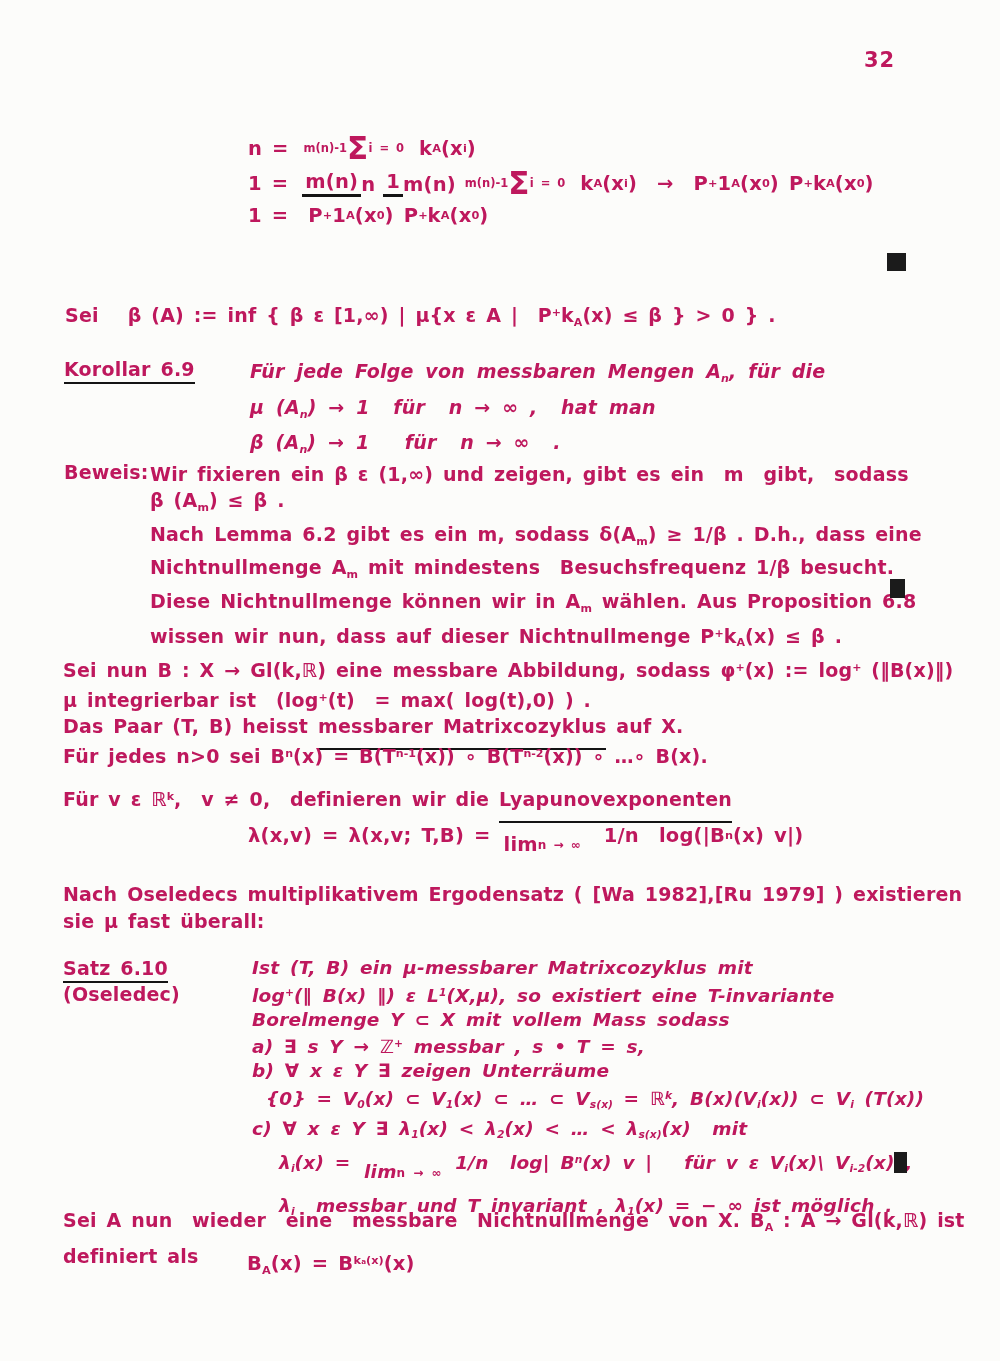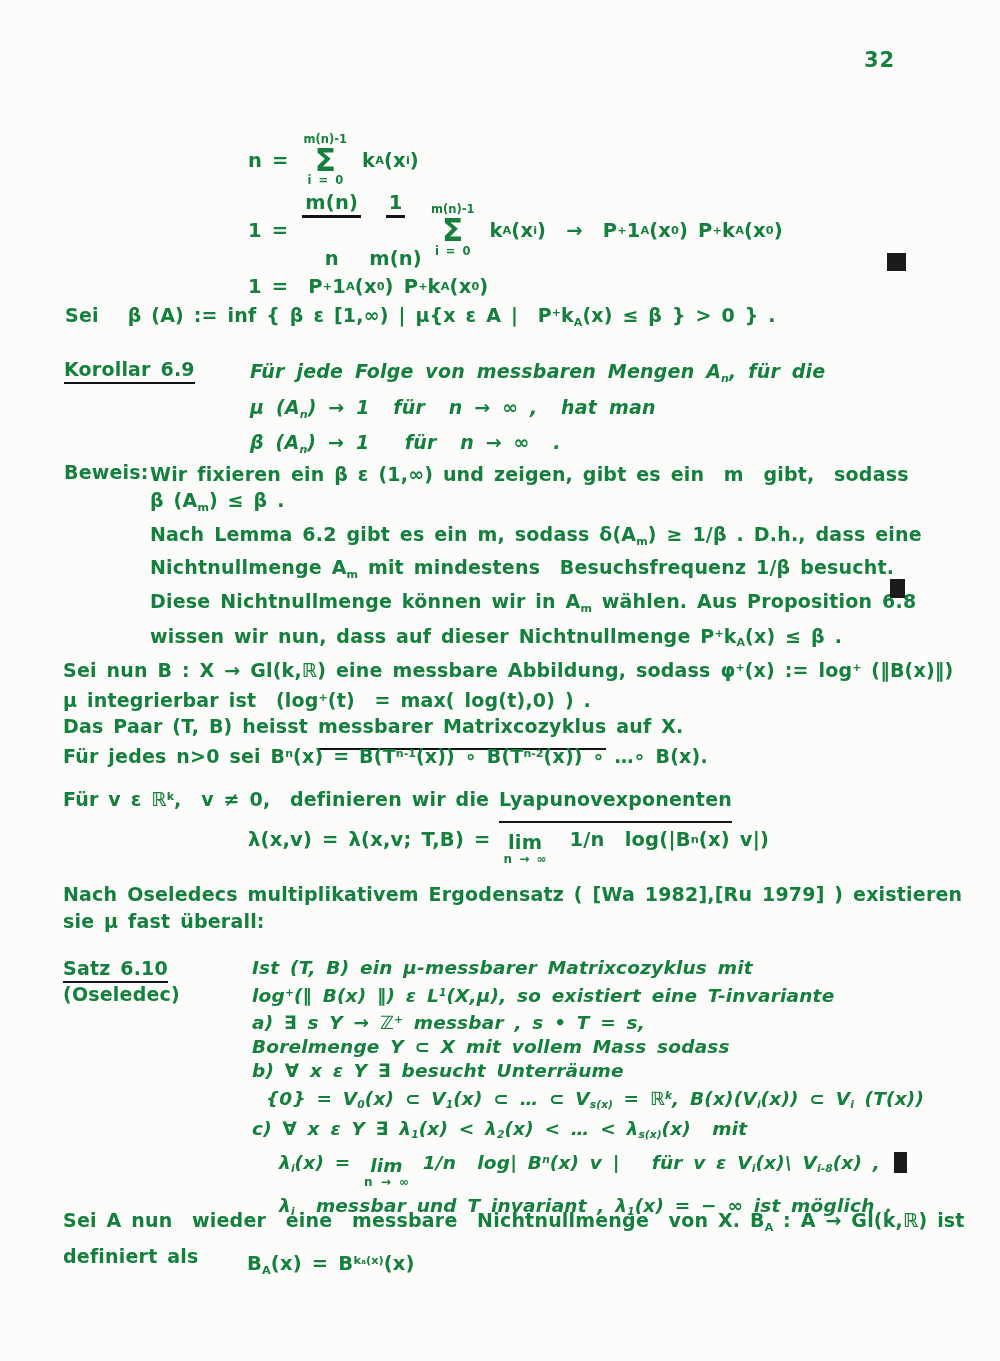--- a/index.html
+++ b/index.html
@@ -1,37 +1,37 @@
 <!DOCTYPE html>
 <html><head>
 <meta charset="utf-8">
 <style>
   html,body{margin:0;padding:0;background:#e9e9e7;}
   .page{
     position:relative;width:1000px;height:1361px;overflow:hidden;
-    background:#fcfcfa;color:#15803d;
+    background:#fcfcfa;color:#be185d;
     font-family:"DejaVu Sans",sans-serif;font-weight:700;
     font-size:19px;letter-spacing:0.2px;word-spacing:3px;
   }
   .abs{position:absolute;}
   .ln{white-space:pre;}
   sub{font-size:0.58em;vertical-align:-0.32em;letter-spacing:0;}
   sup{font-size:0.58em;vertical-align:0.52em;letter-spacing:0;}
   .u{border-bottom:2.5px solid #141414;padding-bottom:11px;}
   .block-label{display:inline-block;border-bottom:2.5px solid #141414;padding-bottom:2px;}
   
-  .stack{display:inline-flex;flex-direction:column;align-items:center;line-height:1;text-align:center;vertical-align:middle;}
+  .stack{display:inline-flex;flex-direction:row;align-items:center;line-height:1;text-align:center;vertical-align:middle;}
   .stack .top,.stack .bot{font-size:11.5px;font-style:normal;letter-spacing:0;white-space:pre;}
   .stack.sum{margin:0 5px;}
   .stack.sum .mid{font-size:31px;line-height:0.9;padding:1px 0;}
   .stack.lim{transform:translateY(9px);margin:0 3px;}
   .stack.lim .mid{font-size:inherit;line-height:1;}
   .stack.lim .bot{font-size:12px;}
   
-  .frac{display:inline-flex;flex-direction:column;align-items:center;line-height:1.1;margin:0 4px;vertical-align:middle;gap:28px;}
+  .frac{display:inline-flex;flex-direction:row;align-items:center;line-height:1.1;margin:0 4px;vertical-align:middle;}
   .frac .num{border-bottom:3px solid #141414;padding:0 3px 2px;}
   .frac .den{padding-top:2px;}
   
   .eq-row{display:flex;align-items:center;white-space:pre;font-size:19.5px;}
   #eq-top{left:248px;top:134px;}
   #eq-top .eq-row{margin-bottom:5px;}
   
   #page-number{left:864px;top:48px;font-size:21px;letter-spacing:1px;}
   
   #sei-line{left:65px;top:304px;display:flex;white-space:pre;}
@@ -120,26 +120,26 @@
     <div class="ln">sie μ fast überall:</div>
   </div>
 
   <div class="abs" id="satz-label">
     <span class="block-label">Satz 6.10</span>
   </div>
   <div class="abs" id="satz-sublabel">(Oseledec)</div>
   <div class="abs" id="satz-body">
     <div class="ln">Ist (T, B) ein μ-messbarer Matrixcozyklus mit</div>
     <div class="ln">log<sup>+</sup>(‖ B(x) ‖) ε L<sup>1</sup>(X,μ), so existiert eine T-invariante</div>
+    <div class="ln">Borelmenge Y ⊂ X mit vollem Mass sodass</div>
     <div class="ln">a) ∃ s Y → ℤ<sup>+</sup> messbar , s • T = s,</div>
-    <div class="ln">Borelmenge Y ⊂ X mit vollem Mass sodass</div>
-    <div class="ln">b) ∀ x ε Y ∃ besucht Unterräume</div>
+    <div class="ln">b) ∀ x ε Y ∃ zeigen Unterräume</div>
     <div class="ln ind1">{0} = V<sub>0</sub>(x) ⊂ V<sub>1</sub>(x) ⊂ … ⊂ V<sub>s(x)</sub> = ℝ<sup>k</sup>, B(x)(V<sub>i</sub>(x)) ⊂ V<sub>i</sub> (T(x))</div>
     <div class="ln">c) ∀ x ε Y ∃ λ<sub>1</sub>(x) &lt; λ<sub>2</sub>(x) &lt; … &lt; λ<sub>s(x)</sub>(x)  mit</div>
-    <div class="ln ind2">λ<sub>i</sub>(x) = <span class="stack lim"><span class="mid">lim</span><span class="bot">n → ∞</span></span> 1/n  log| B<sup>n</sup>(x) v |   für v ε V<sub>i</sub>(x)\ V<sub>i-8</sub>(x) ,</div>
+    <div class="ln ind2">λ<sub>i</sub>(x) = <span class="stack lim"><span class="mid">lim</span><span class="bot">n → ∞</span></span> 1/n  log| B<sup>n</sup>(x) v |   für v ε V<sub>i</sub>(x)\ V<sub>i-2</sub>(x) ,</div>
     <div class="ln ind2 gap-top">λ<sub>i</sub>  messbar und T invariant , λ<sub>1</sub>(x) = − ∞ ist möglich .</div>
   </div>
   <div class="qed" id="qed3"></div>
 
   <div class="abs" id="para-final">
     <div class="ln">Sei A nun  wieder  eine  messbare  Nichtnullmenge  von X. B<sub>A</sub> : A → Gl(k,ℝ) ist</div>
     <div class="ln">definiert als</div>
   </div>
 
   <div class="abs ln" id="eq-ba">B<sub>A</sub>(x) = B<sup>kₐ(x)</sup>(x)</div>

